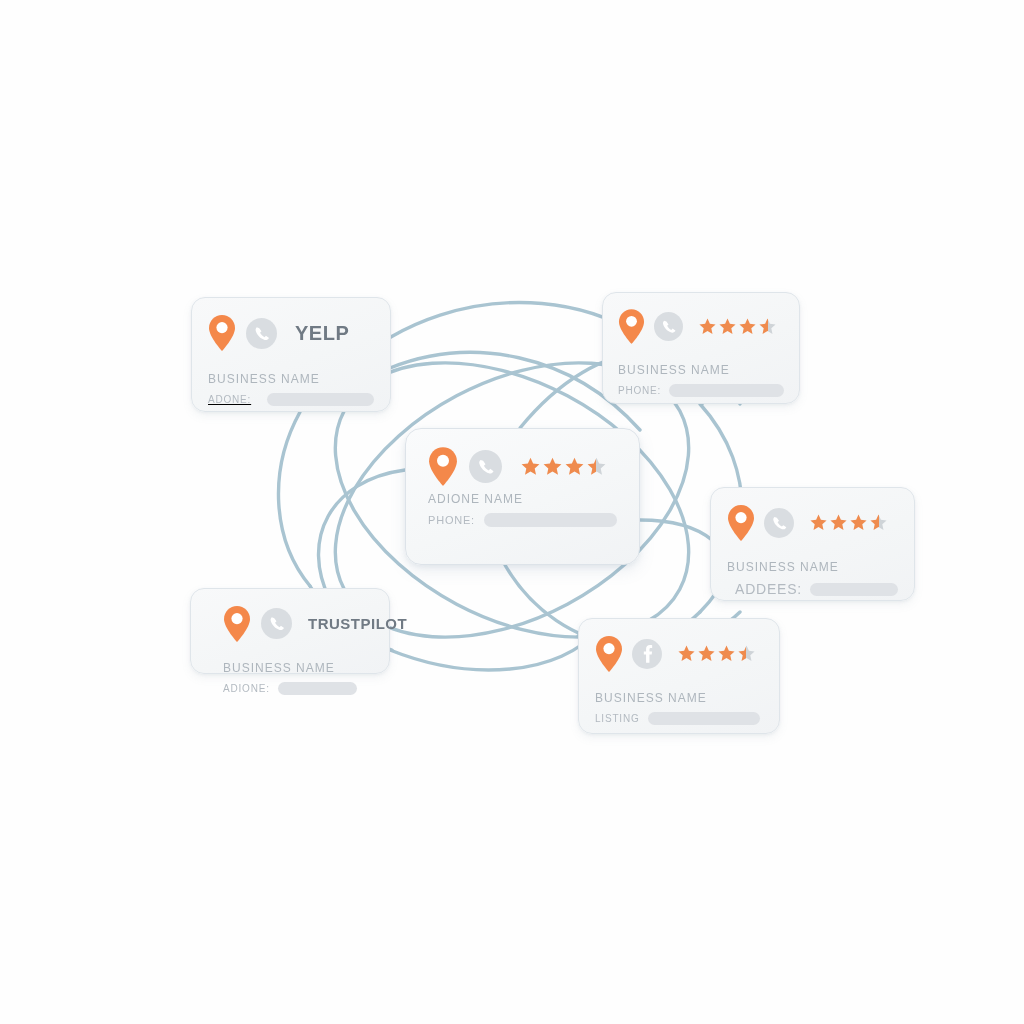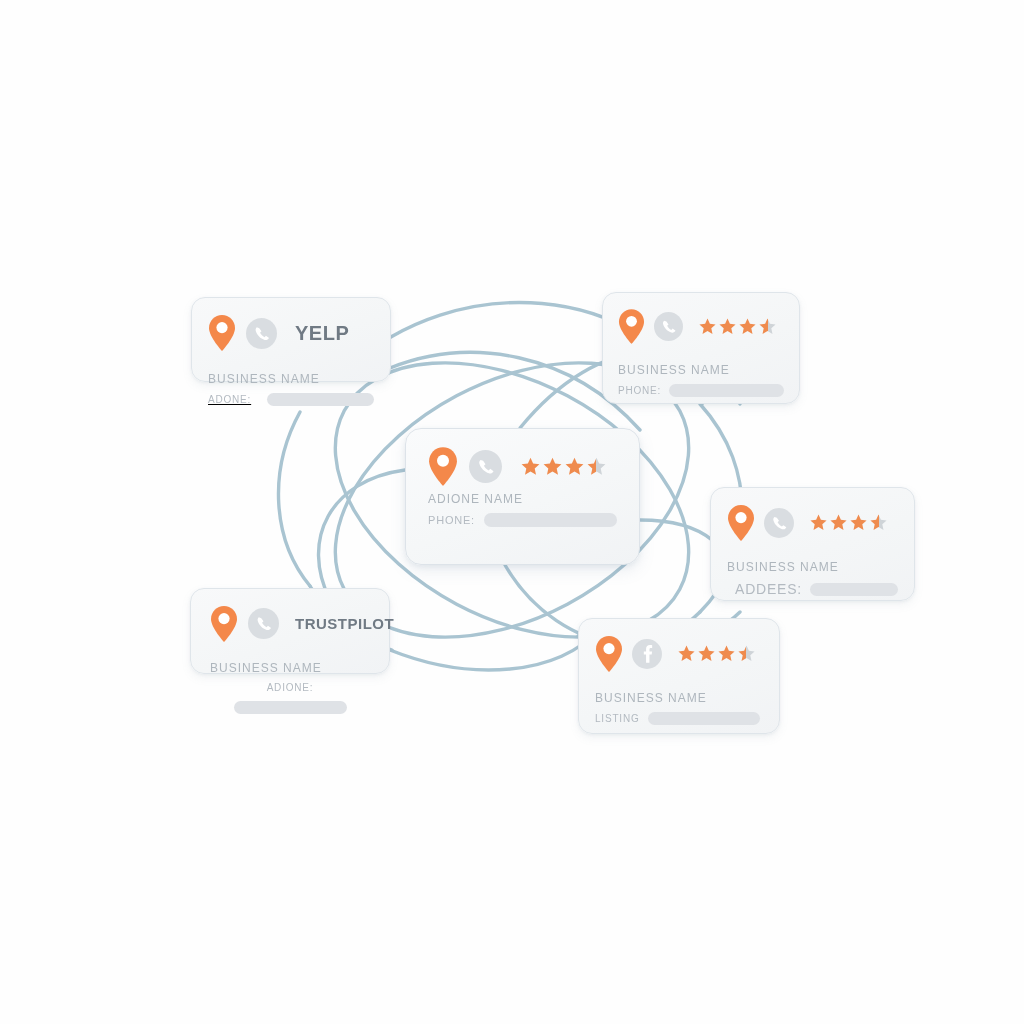--- a/index.html
+++ b/index.html
@@ -121,21 +121,21 @@
       <path d="M642 470 C 720 450, 790 500, 790 560" opacity="0"></path>
       <path d="M708 540 C 660 560, 640 580, 640 560" opacity="0"></path>
 
       <g transform="translate(512,500)">
         <ellipse cx="0" cy="0" rx="190" ry="118" transform="rotate(-28)"></ellipse>
         <ellipse cx="0" cy="0" rx="190" ry="118" transform="rotate(28)"></ellipse>
       </g>
     </g>
   </svg>
 
-  <div class="card" style="left:191px; top:297px; width:200px; height:85px; padding:14px 16px;">
+  <div class="card" style="left:191px; top:297px; width:200px; height:115px; padding:14px 16px;">
     <div class="card-top" style="gap:10px; height:42px;">
       <svg class="pin-icon" width="28" height="38" viewBox="0 0 28 38">
         <path d="M14 1 C6.8 1 1 6.8 1 14 c0 9 13 23 13 23 s13-14 13-23 C27 6.8 21.2 1 14 1 z" fill="#f4884a"></path>
         <circle cx="14" cy="13.6" r="5.6" fill="#ffffff"></circle>
       </svg>
       <svg class="circle-icon" width="31" height="31" viewBox="0 0 32 32">
         <circle cx="16" cy="16" r="16" fill="#d9dde1"></circle>
         <path d="M11.2 9.6 c-1.1 0.9 -1.6 2.3 -1.1 3.8 1.3 4.3 4.9 7.9 9.2 9.2 1.5 0.5 2.9 0 3.8-1.1 l0.7-0.9 -3.2-2.3 -1.5 1.5 c-1.9-1-3.6-2.7-4.6-4.6 l1.5-1.5 -2.3-3.2 z" fill="#ffffff"></path>
       </svg>
       <span class="brand-label" style="font-size:20px; margin-left:8px;">YELP</span>
@@ -254,34 +254,34 @@
         </svg>
       </span>
     </div>
     <div class="biz-name" style="font-size:12px; margin-top:17px;">BUSINESS NAME</div>
     <div class="field-row" style="gap:8px; margin-top:7px;">
       <span class="field-label" style="font-size:14px;margin-left:8px;">ADDEES:</span>
       <span class="field-bar" style="width:113px;"></span>
     </div>
   </div>
 
-  <div class="card" style="left:190px; top:588px; width:200px; height:86px; padding:14px 19px;">
+  <div class="card" style="left:190px; top:588px; width:200px; height:86px; padding:14px 32px;">
     <div class="card-top" style="gap:10px; height:41px;">
       <svg class="pin-icon" width="28" height="38" viewBox="0 0 28 38">
         <path d="M14 1 C6.8 1 1 6.8 1 14 c0 9 13 23 13 23 s13-14 13-23 C27 6.8 21.2 1 14 1 z" fill="#f4884a"></path>
         <circle cx="14" cy="13.6" r="5.6" fill="#ffffff"></circle>
       </svg>
       <svg class="circle-icon" width="31" height="31" viewBox="0 0 32 32">
         <circle cx="16" cy="16" r="16" fill="#d9dde1"></circle>
         <path d="M11.2 9.6 c-1.1 0.9 -1.6 2.3 -1.1 3.8 1.3 4.3 4.9 7.9 9.2 9.2 1.5 0.5 2.9 0 3.8-1.1 l0.7-0.9 -3.2-2.3 -1.5 1.5 c-1.9-1-3.6-2.7-4.6-4.6 l1.5-1.5 -2.3-3.2 z" fill="#ffffff"></path>
       </svg>
       <span class="brand-label" style="font-size:15px; margin-left:6px;">TRUSTPILOT</span>
     </div>
     <div class="biz-name" style="font-size:12px; margin-top:17px;">BUSINESS NAME</div>
-    <div class="field-row" style="gap:8px; margin-top:7px;flex-direction:column;">
+    <div class="field-row" style="gap:8px; margin-top:7px;">
       <span class="field-label" style="font-size:10px;">ADIONE:</span>
       <span class="field-bar" style="width:113px;"></span>
     </div>
   </div>
 
   <div class="card" style="left:578px; top:618px; width:202px; height:116px; padding:14px 16px;">
     <div class="card-top" style="gap:9px; height:41px;">
       <svg class="pin-icon" width="28" height="38" viewBox="0 0 28 38">
         <path d="M14 1 C6.8 1 1 6.8 1 14 c0 9 13 23 13 23 s13-14 13-23 C27 6.8 21.2 1 14 1 z" fill="#f4884a"></path>
         <circle cx="14" cy="13.6" r="5.6" fill="#ffffff"></circle>

